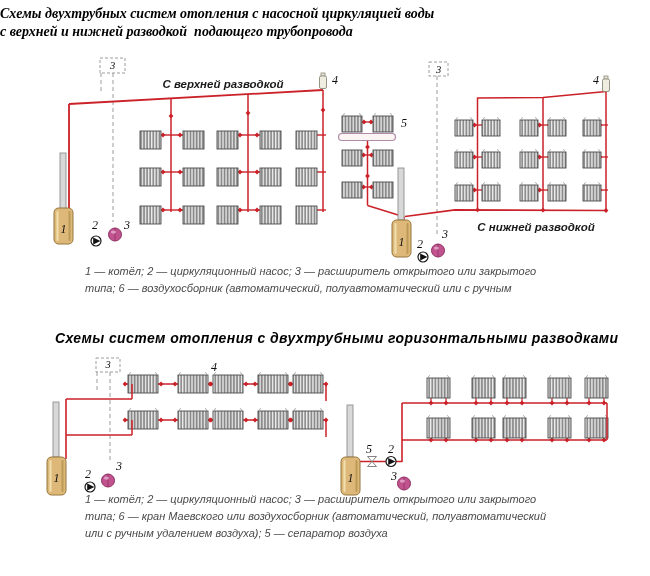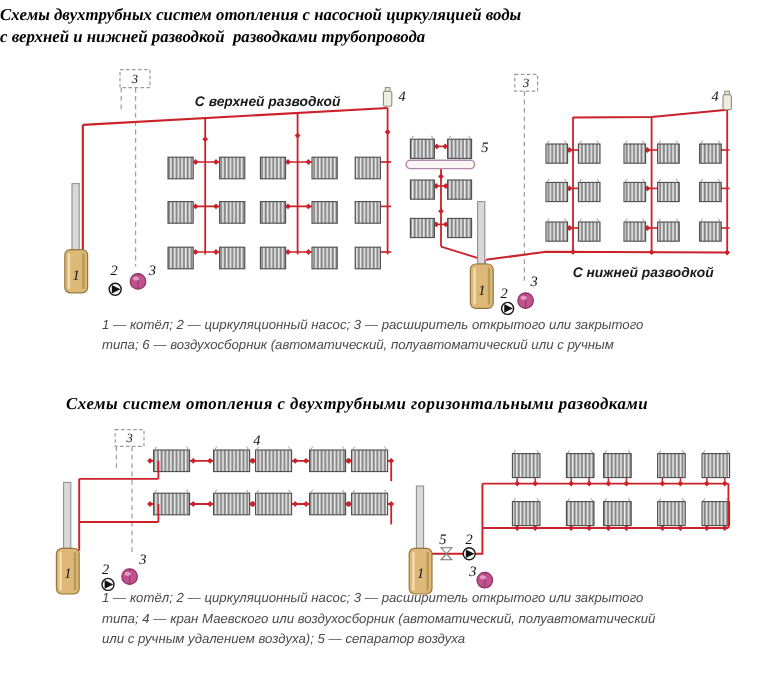--- a/index.html
+++ b/index.html
@@ -3,40 +3,40 @@
 <meta charset="utf-8">
 <style>
   html,body{margin:0;padding:0;background:#fff;}
   .page{position:relative;width:650px;height:576px;background:#fff;overflow:hidden;
         font-family:"Liberation Sans",sans-serif;}
   .title{position:absolute;left:0;top:5px;width:100%;text-align:left;
          font-family:"Liberation Serif",serif;font-weight:bold;font-style:italic;
          font-size:14px;line-height:17.5px;color:var(--title_text,#000);}
   .title div{white-space:pre-wrap;}
   .h2{position:absolute;left:55px;top:330px;
-      font-family:Liberation Serif, serif;font-weight:bold;font-style:italic;
+      font-family:Liberation Sans, sans-serif;font-weight:bold;font-style:italic;
       font-size:14px;letter-spacing:.4px;color:var(--title_text,#000);white-space:nowrap;}
   .legend{position:absolute;left:85px;font-style:italic;font-size:11px;line-height:17px;
           color:var(--legend_text,#4a4a4a);white-space:nowrap;}
   #legend1{top:263px;}
   #legend2{top:491px;}
   svg{position:absolute;left:0;top:0;}
   svg text{font-family:"Liberation Serif",serif;font-style:italic;fill:#111;}
   .lbl{font-size:12px;}
   .lbls{font-size:10.5px;}
   .cap{font-family:"Liberation Sans",sans-serif;font-weight:bold;font-size:11.5px;fill:#1a1a1a;}
 </style>
 </head>
 <body>
 
 <div class="page">
 
   <div class="title">
     <div>Схемы двухтрубных систем отопления с насосной циркуляцией воды</div>
-    <div>с верхней и нижней разводкой  разводками трубопровода</div>
+    <div>с верхней и нижней разводкой  подающего трубопровода</div>
   </div>
 
   <svg id="diagram" width="650" height="576" viewBox="0 0 650 576">
     <defs>
       <pattern id="stripes" width="3.1" height="4" patternUnits="userSpaceOnUse">
         <rect width="3.1" height="4" fill="#ececec"></rect>
         <rect x="0.5" width="1.7" height="4" fill="#858585"></rect>
       </pattern>
     </defs>
     <g id="g1">
@@ -451,17 +451,17 @@
 
   <div class="legend" id="legend1">
     <div>1 — котёл; 2 — циркуляционный насос; 3 — расширитель открытого или закрытого</div>
     <div>типа; 6 — воздухосборник (автоматический, полуавтоматический или с ручным</div>
   </div>
 
   <div class="h2">Схемы систем отопления с двухтрубными горизонтальными разводками</div>
 
   <div class="legend" id="legend2">
     <div>1 — котёл; 2 — циркуляционный насос; 3 — расширитель открытого или закрытого</div>
-    <div>типа; 4 — кран Маевского или воздухосборник (автоматический, полуавтоматический</div>
+    <div>типа; 6 — кран Маевского или воздухосборник (автоматический, полуавтоматический</div>
     <div>или с ручным удалением воздуха); 5 — сепаратор воздуха</div>
   </div>
 
 </div>
 
 </body></html>

